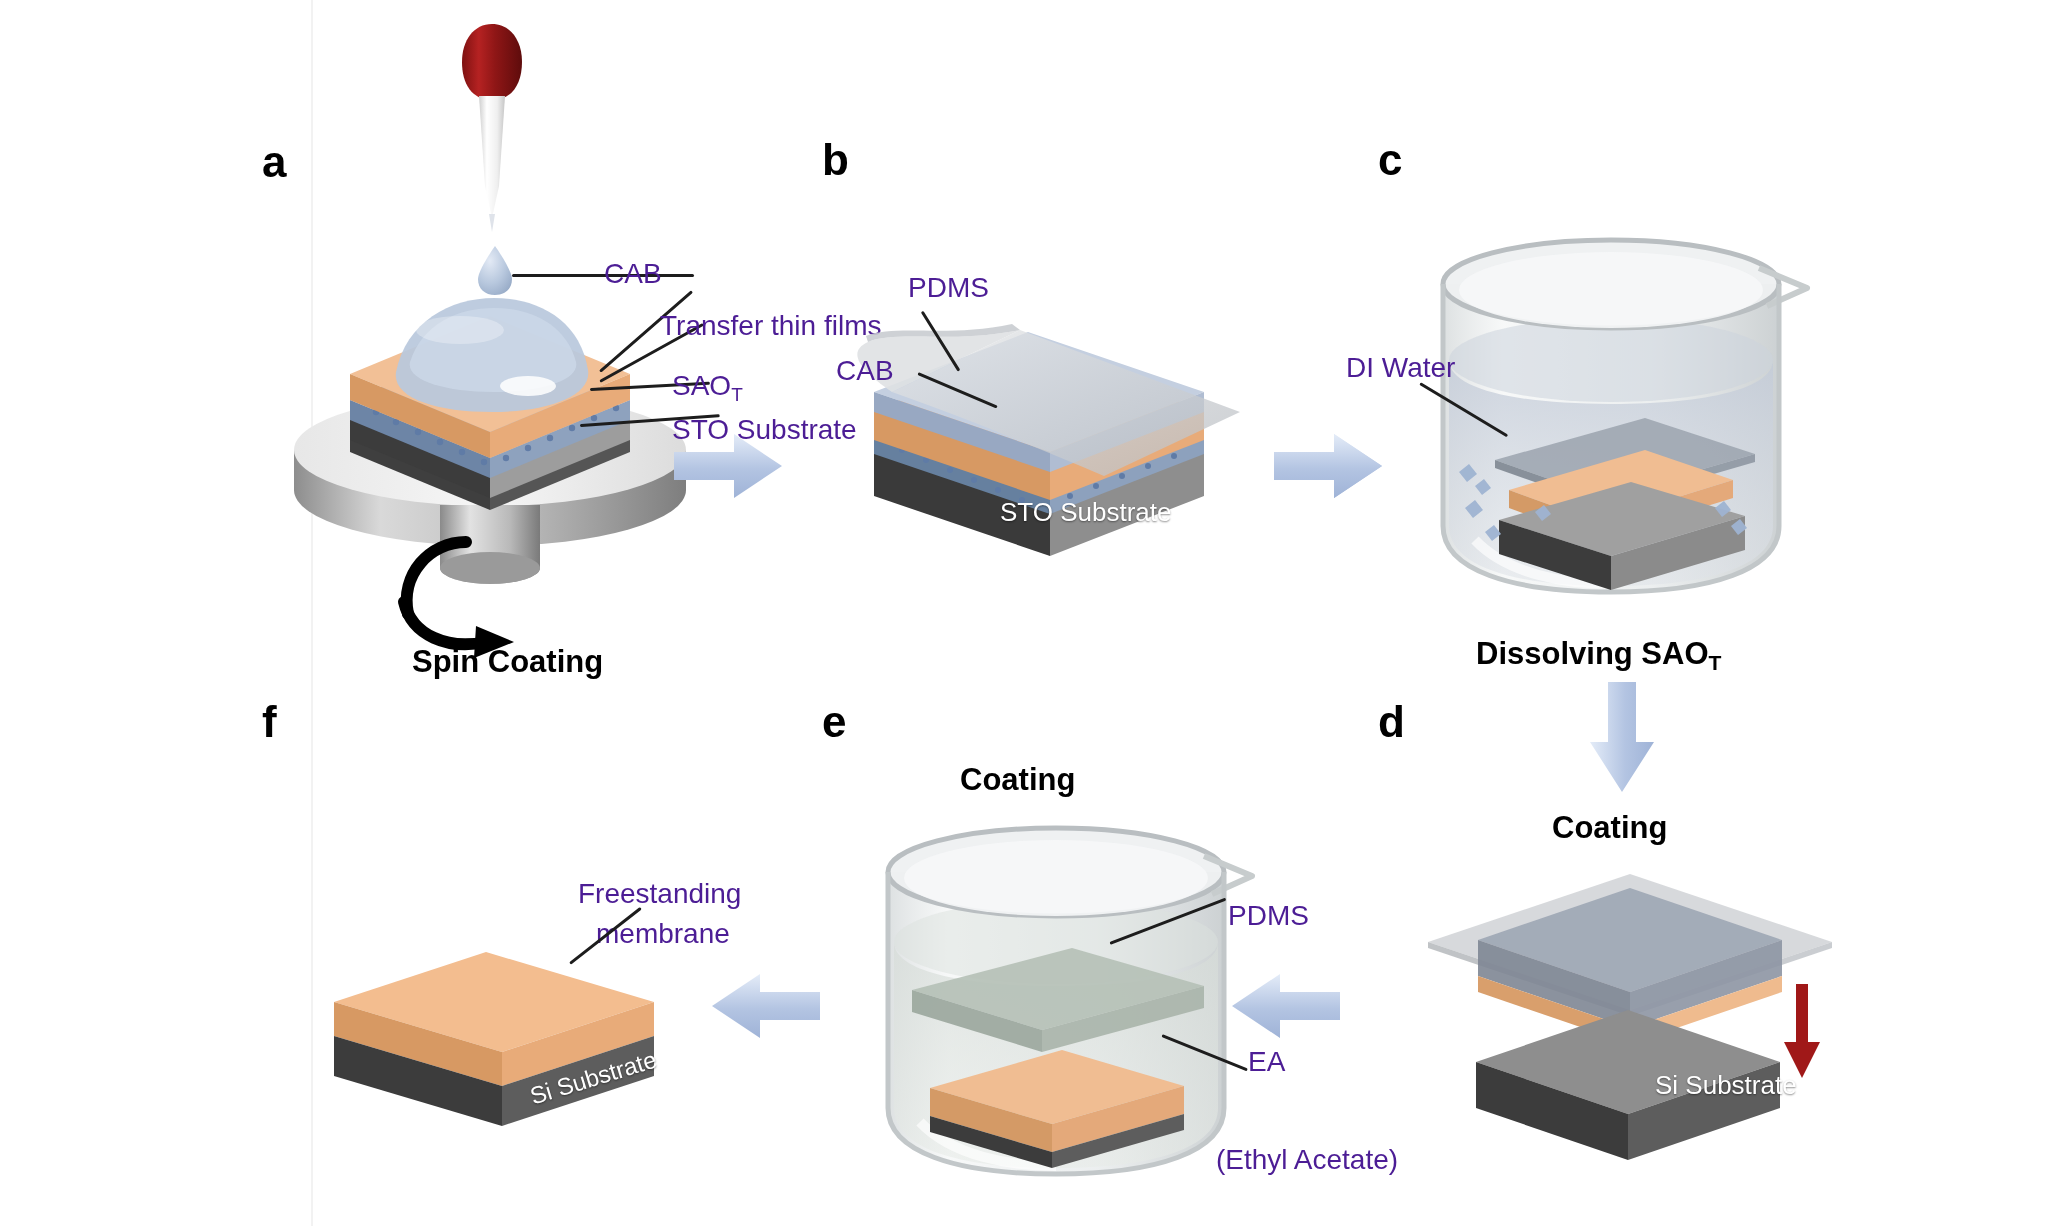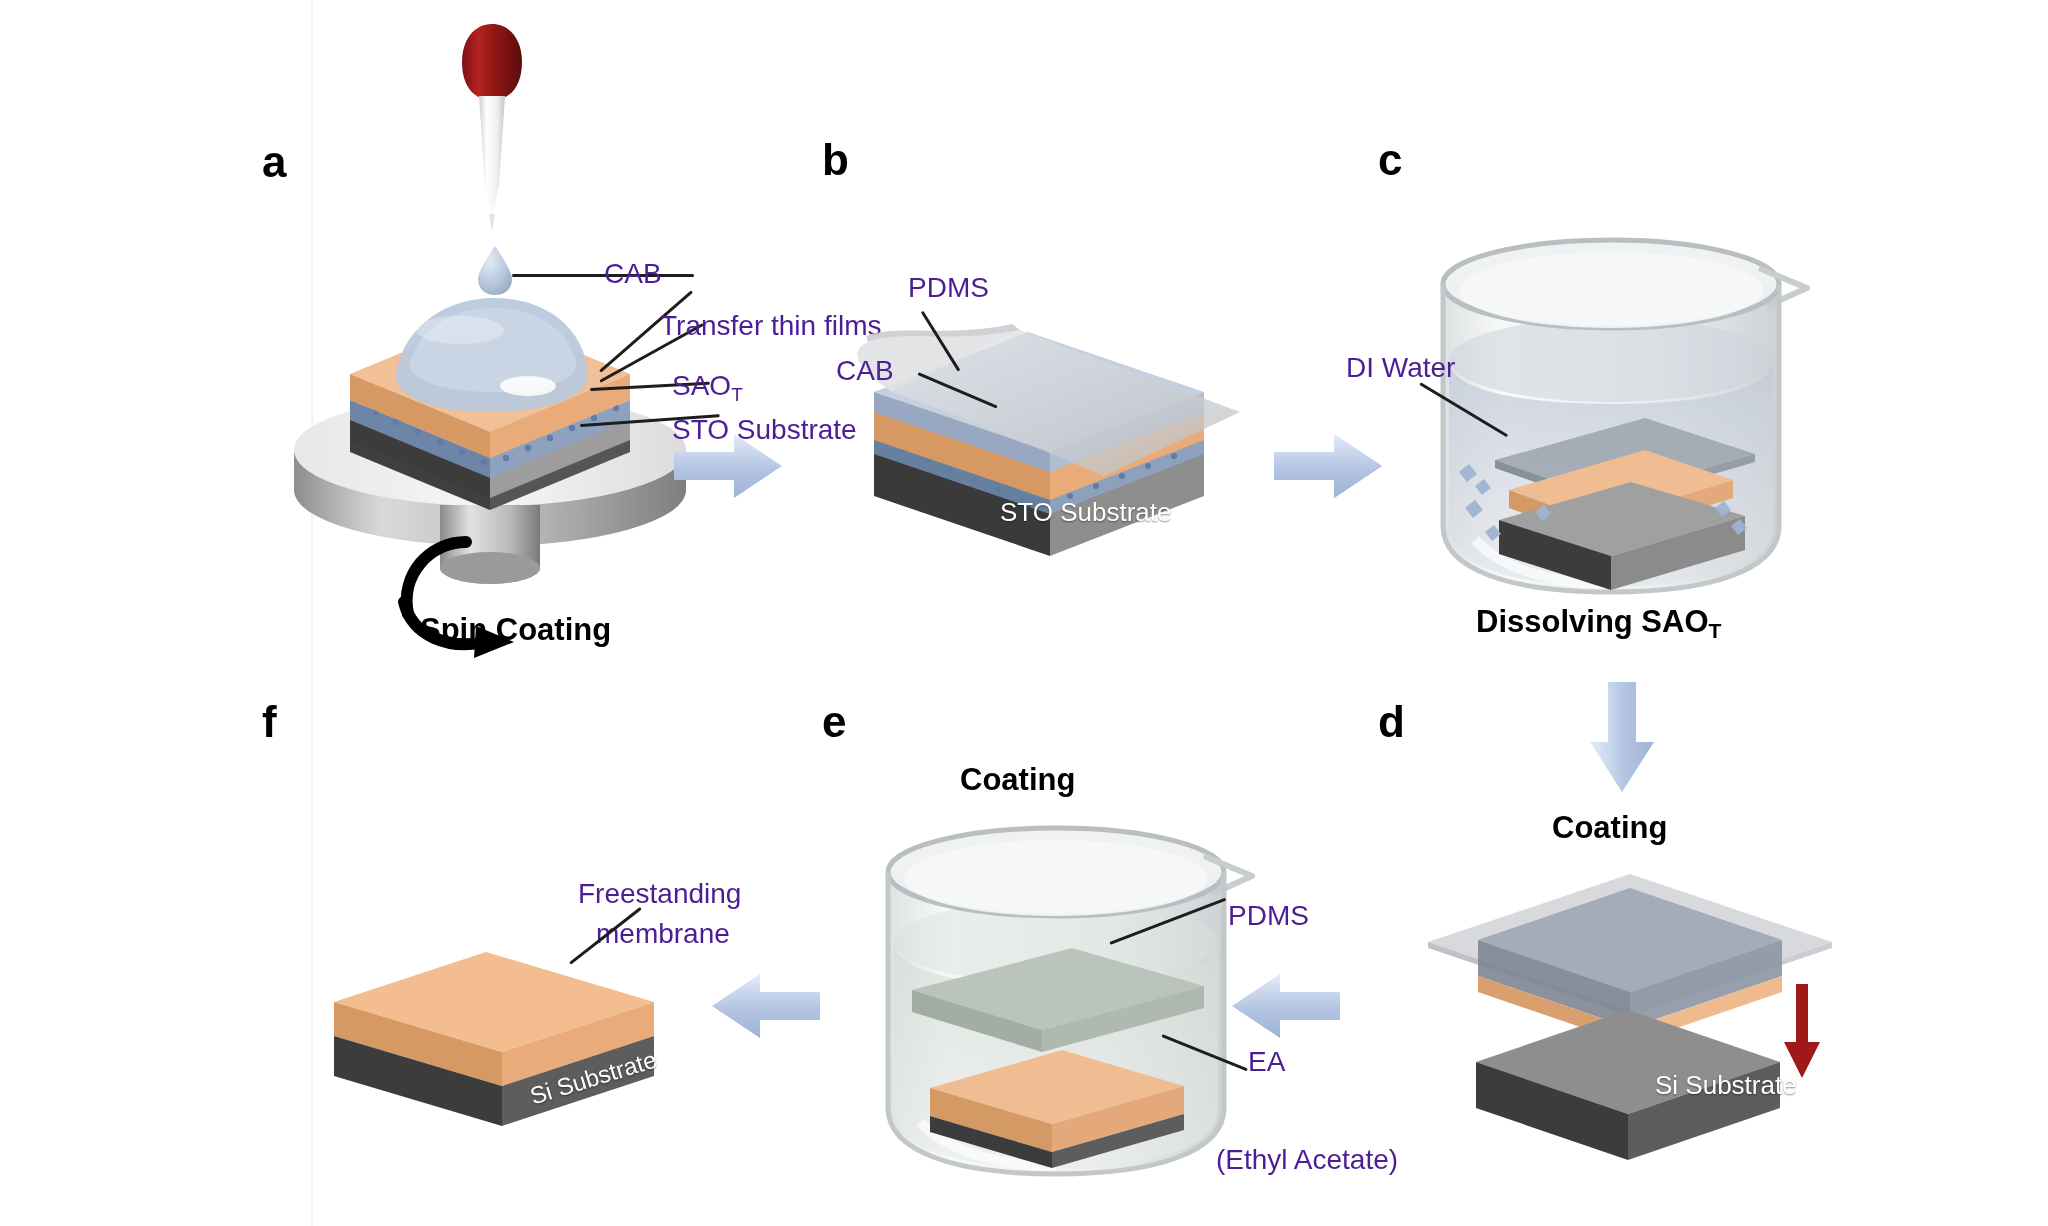--- a/index.html
+++ b/index.html
@@ -161,21 +161,21 @@
   </div>
 
   <div class="art" style="left:390px;top:530px;width:210px;height:130px;">
     <svg width="210" height="130" viewBox="0 0 210 130">
       <path d="M18 84 C10 44 40 12 76 12" stroke="#000" stroke-width="12" fill="none" stroke-linecap="round"></path>
       <path d="M14 72 C22 106 58 120 96 112" stroke="#000" stroke-width="12" fill="none" stroke-linecap="round"></path>
       <path d="M86 96 L124 112 L84 128 Z" fill="#000"></path>
     </svg>
   </div>
 
-  <div class="caption" style="left:412px;top:612px;margin-left:8px;">Spin Coating</div>
+  <div class="caption" style="left:412px;top:644px;">Spin Coating</div>
 
   <div class="leader" style="left:512px;top:274px;width:182px;"></div>
   <div class="leader" style="left:600px;top:370px;width:122px;transform:rotate(-41deg);"></div>
   <div class="leader" style="left:600px;top:380px;width:118px;transform:rotate(-29deg);"></div>
   <div class="leader" style="left:590px;top:388px;width:120px;transform:rotate(-3deg);"></div>
   <div class="leader" style="left:580px;top:424px;width:140px;transform:rotate(-4deg);"></div>
 
   <div class="lbl" style="left:604px;top:258px;">CAB</div>
 
   <div class="lbl" style="left:660px;top:310px;">Transfer thin films</div>
@@ -337,21 +337,21 @@
         <path d="M120 272 l9 -7 7 9 -9 7 z"></path>
         <path d="M300 268 l9 -7 7 9 -9 7 z"></path>
         <path d="M316 286 l9 -7 7 9 -9 7 z"></path>
       </g>
     </svg>
   </div>
 
   <div class="lbl" style="left:1346px;top:352px;">DI Water</div>
   <div class="leader" style="left:1420px;top:382px;width:102px;transform:rotate(31deg);"></div>
 
-  <div class="caption" style="left:1476px;top:604px;">
+  <div class="caption" style="left:1476px;top:636px;">
     <span>Dissolving SAO</span><sub style="font-size:0.68em;vertical-align:-0.30em;">T</sub>
   </div>
 
   <div class="bigarrow" style="left:1586px;top:680px;">
     <svg width="72" height="114" viewBox="0 0 72 114">
       <defs>
           <linearGradient id="arrG2" x1="0" y1="0" x2="1" y2="0">
         <stop offset="0%" stop-color="#e4ecf8"></stop>
             <stop offset="55%" stop-color="#b3c4e2"></stop>
             <stop offset="100%" stop-color="#9fb3d7"></stop>

